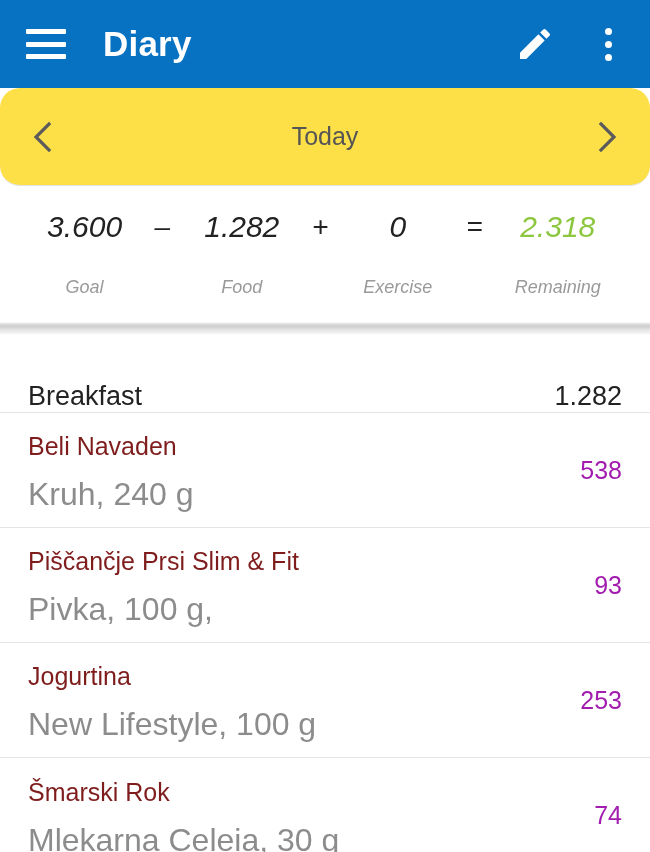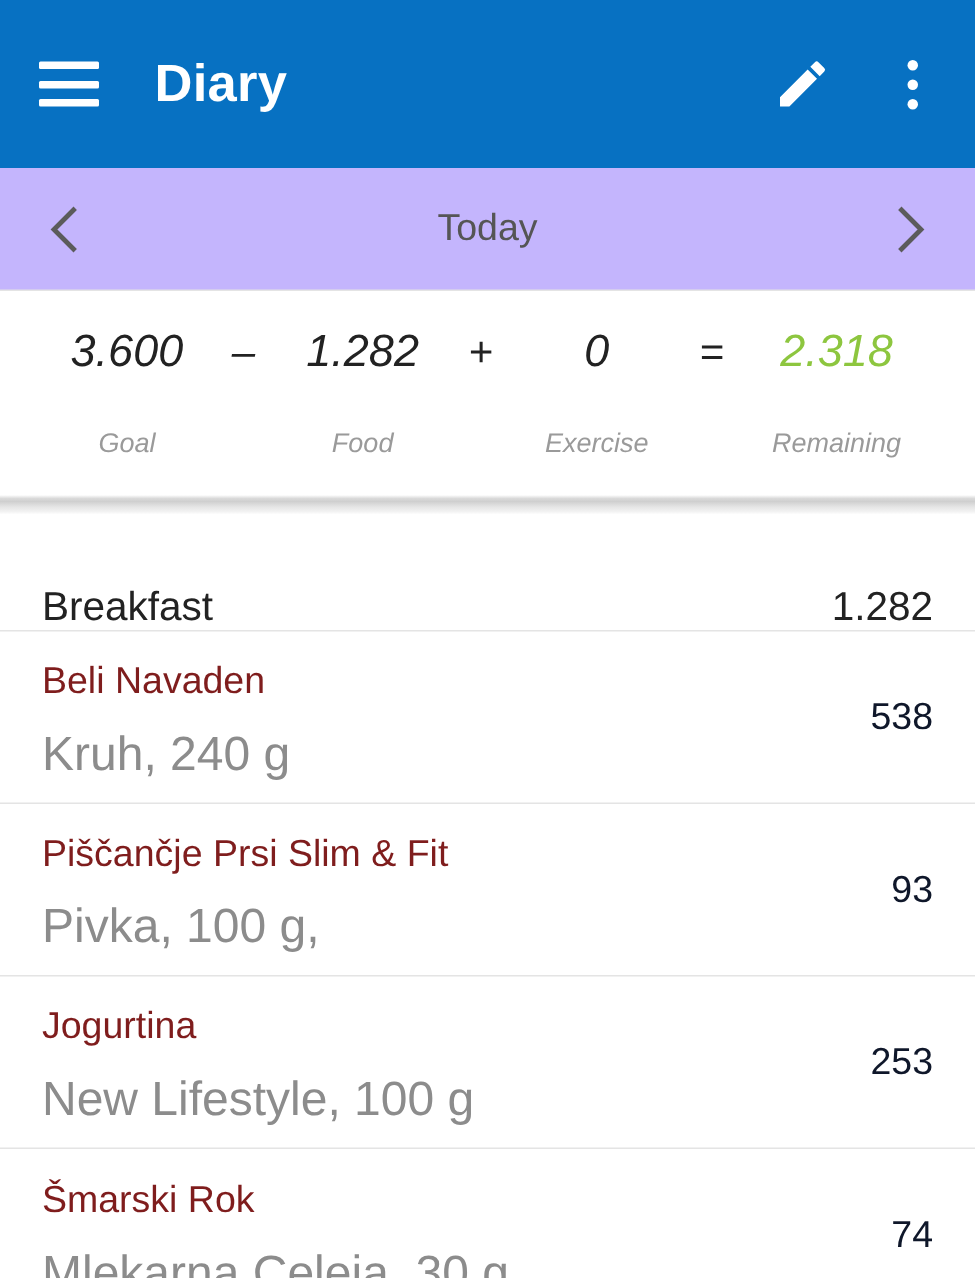--- a/index.html
+++ b/index.html
@@ -14,21 +14,21 @@
   .screen {
     position: relative;
     width: 650px;
     height: 852px;
     overflow: hidden;
     background: #ffffff;
   }
 
   
   .toolbar {
-    height: 112px;
+    height: 88px;
     background: #0771c2;
     display: flex;
     align-items: center;
     padding: 0 22px 0 26px;
     box-sizing: border-box;
   }
   .hamburger {
     width: 40px;
     height: 30px;
     display: flex;
@@ -72,27 +72,28 @@
   .dots i {
     display: block;
     width: 7px;
     height: 7px;
     border-radius: 50%;
     background: #ffffff;
   }
 
   
   .datebar {
-    height: 82px;
-    background: #c4b5fd;
+    height: 98px;
+    background: #fde047;
     display: flex;
     align-items: center;
     position: relative;
     border-bottom: 1px solid #e4e4e4;
     box-sizing: border-box;
+    border-radius: 20px;
   }
   .chev {
     width: 86px;
     height: 100%;
     display: flex;
     align-items: center;
     justify-content: center;
     cursor: pointer;
     flex: none;
   }
@@ -204,21 +205,21 @@
   }
   .entry-sub {
     font-size: 32px;
     color: #8c8c8c;
     line-height: 34px;
     margin-top: 14px;
     white-space: nowrap;
   }
   .entry-cal {
     font-size: 25px;
-    color: #0f172a;
+    color: #a21caf;
     flex: none;
     padding-left: 16px;
   }
 </style>
 </head>
 <body>
 
 <div class="screen">
 
   <div class="toolbar">

